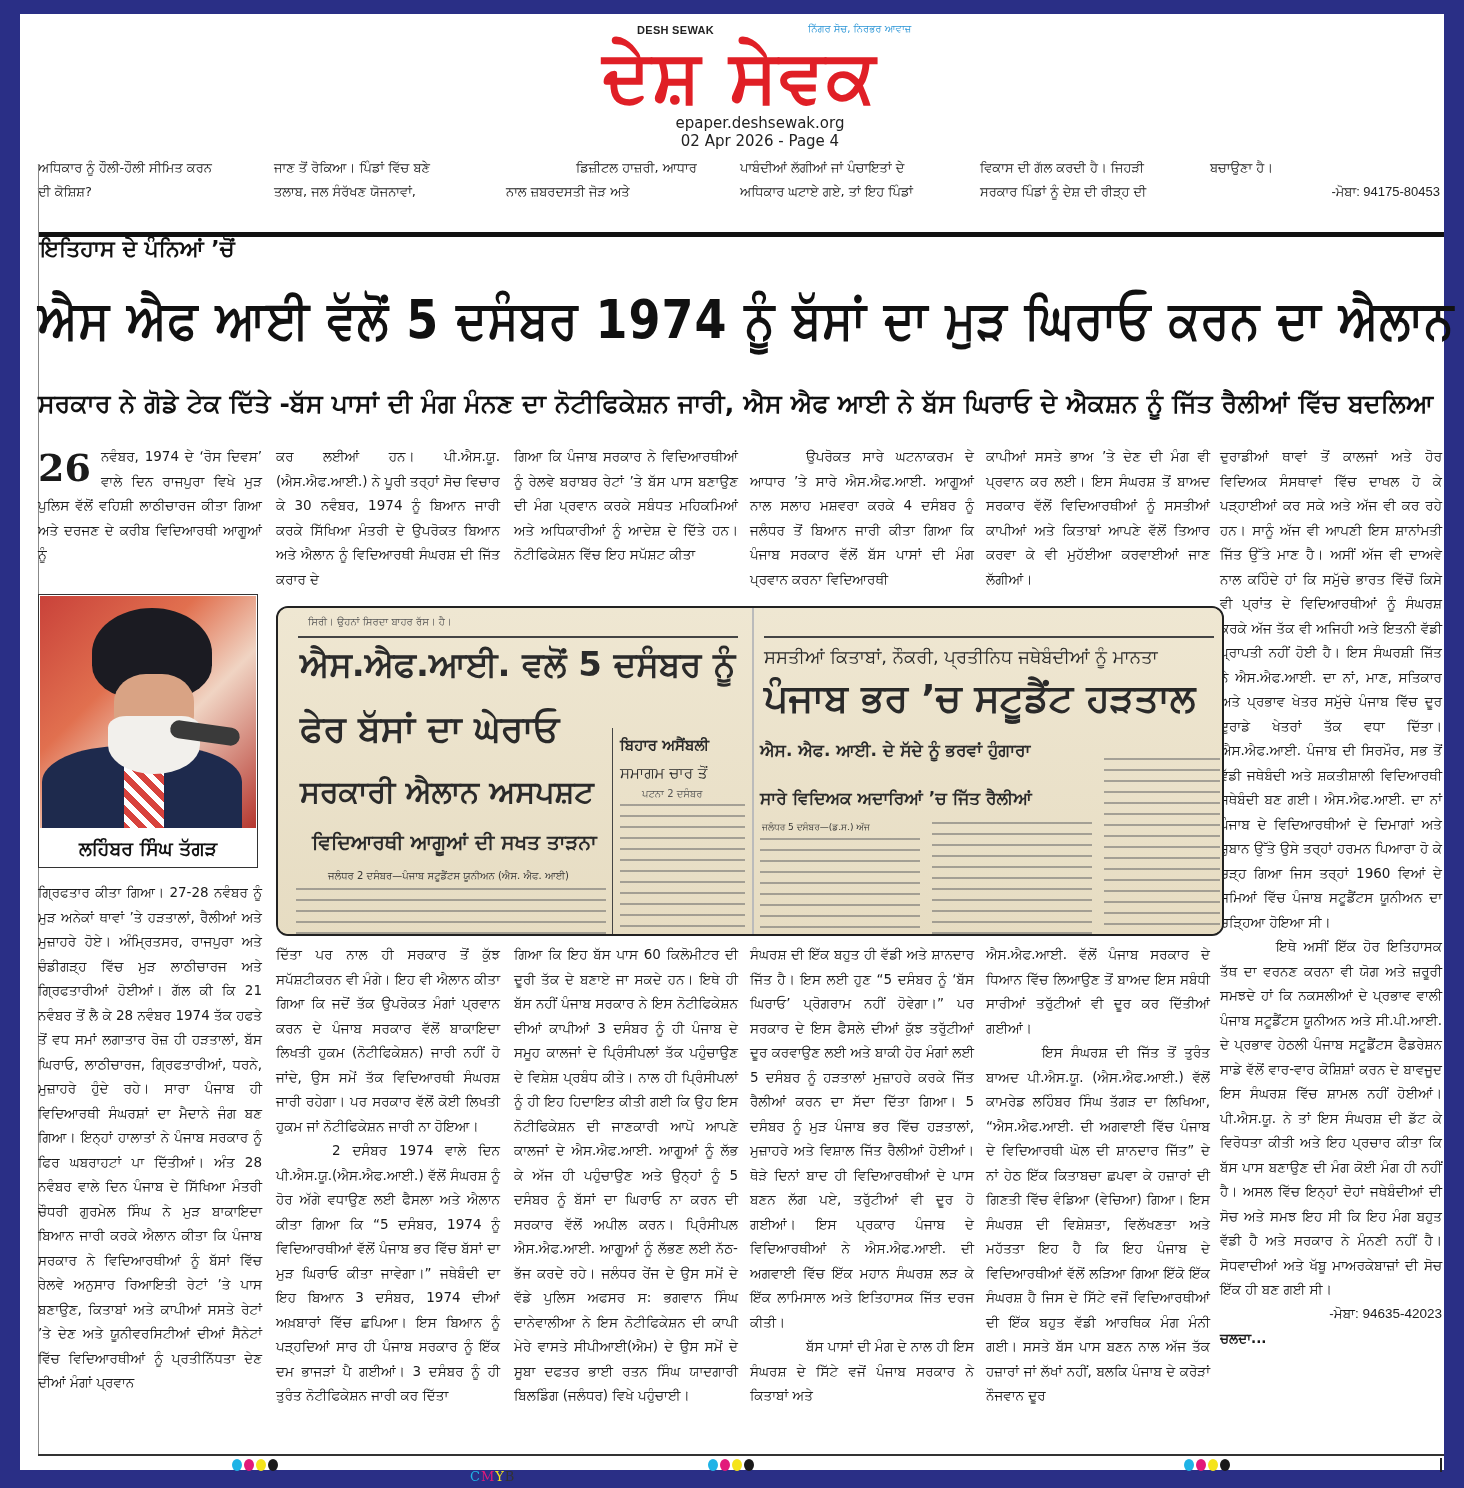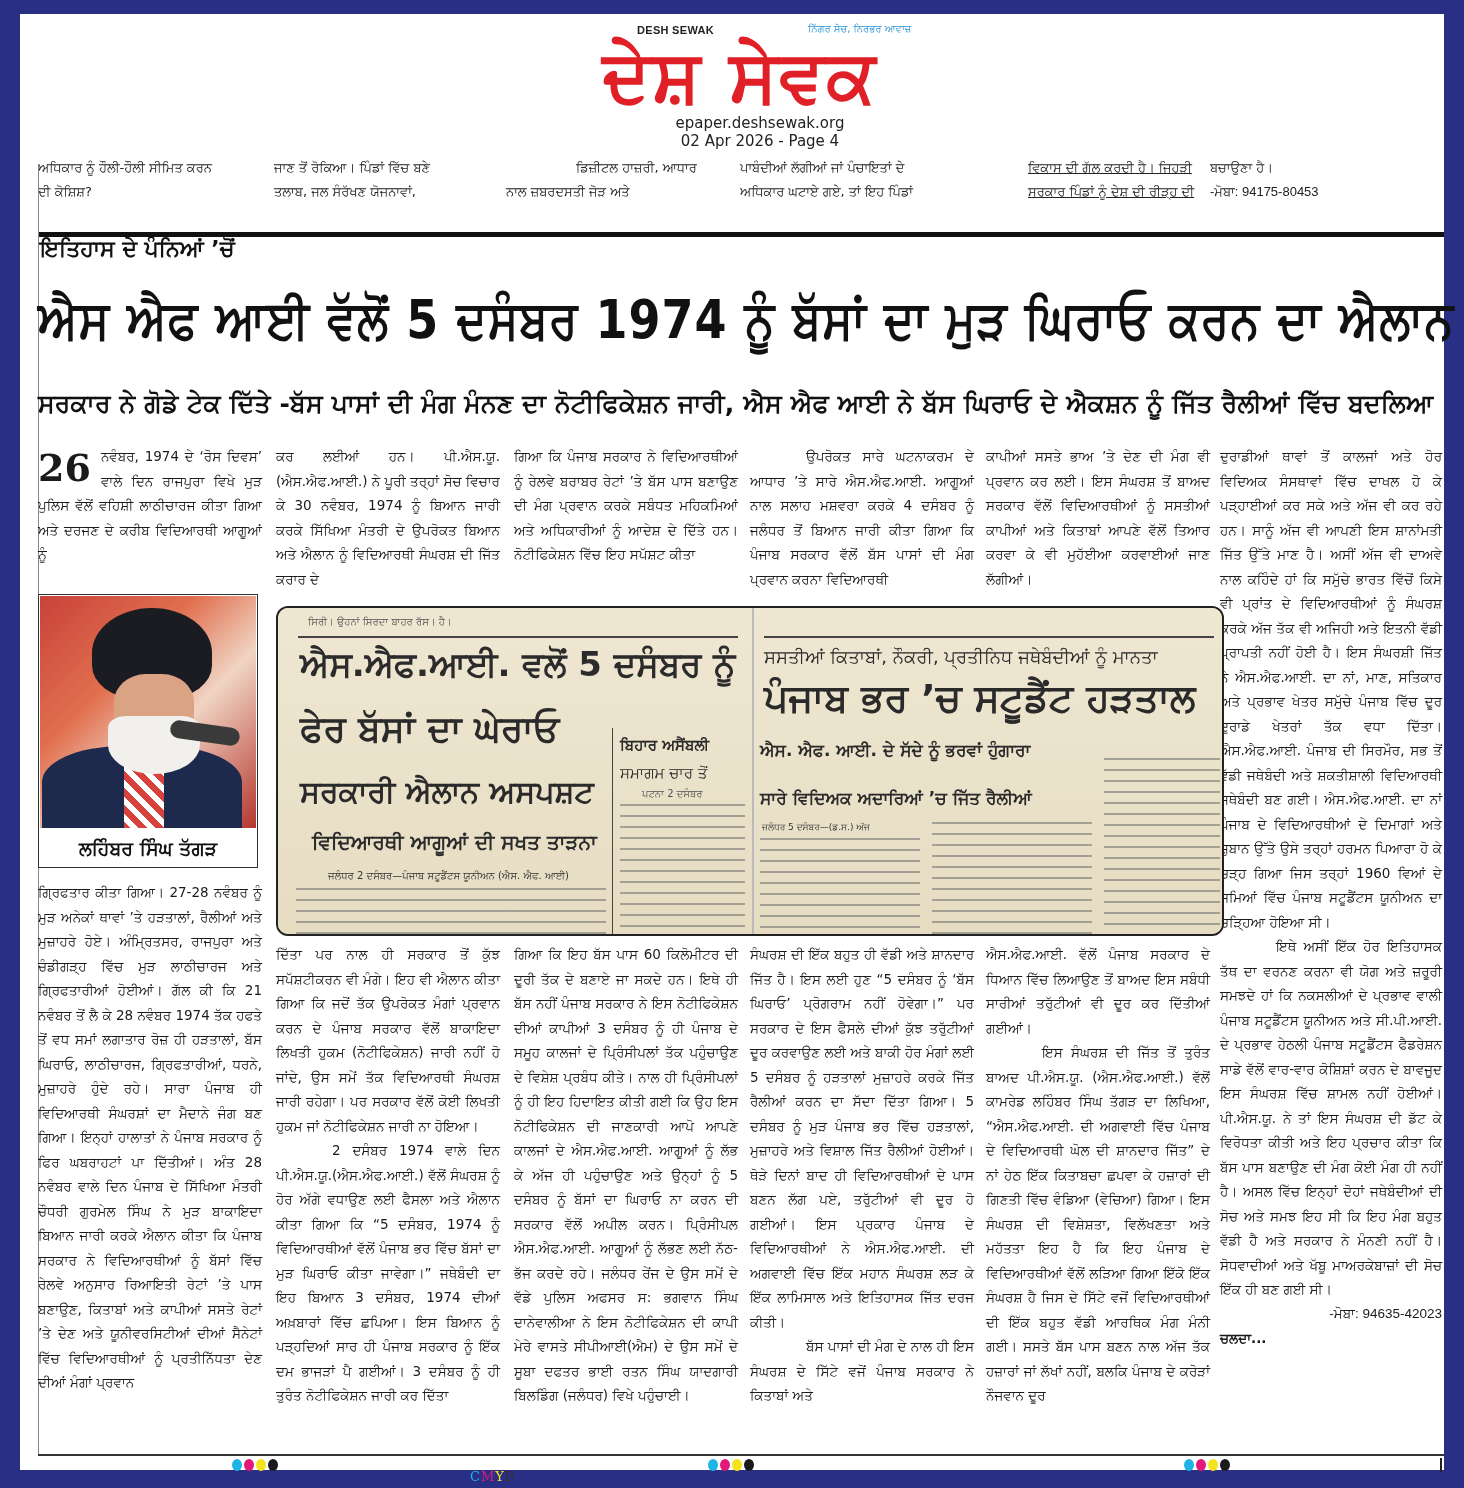--- a/index.html
+++ b/index.html
@@ -140,27 +140,27 @@
       <div>ਤਲਾਬ, ਜਲ ਸੰਰੱਖਣ ਯੋਜਨਾਵਾਂ,</div>
     </div>
     <div class="top-col" style="left:468px;">
       <div style="padding-left:70px">ਡਿਜ਼ੀਟਲ ਹਾਜ਼ਰੀ, ਆਧਾਰ</div>
       <div>ਨਾਲ ਜ਼ਬਰਦਸਤੀ ਜੋੜ ਅਤੇ</div>
     </div>
     <div class="top-col" style="left:702px;">
       <div>ਪਾਬੰਦੀਆਂ ਲੱਗੀਆਂ ਜਾਂ ਪੰਚਾਇਤਾਂ ਦੇ</div>
       <div>ਅਧਿਕਾਰ ਘਟਾਏ ਗਏ, ਤਾਂ ਇਹ ਪਿੰਡਾਂ</div>
     </div>
-    <div class="top-col" style="left:990px;text-decoration:underline;">
+    <div class="top-col" style="left:942px;">
       <div>ਵਿਕਾਸ ਦੀ ਗੱਲ ਕਰਦੀ ਹੈ। ਜਿਹੜੀ</div>
       <div>ਸਰਕਾਰ ਪਿੰਡਾਂ ਨੂੰ ਦੇਸ਼ ਦੀ ਰੀੜ੍ਹ ਦੀ</div>
     </div>
     <div class="top-col" style="left:1172px; width:230px;">
       <div>ਬਚਾਉਣਾ ਹੈ।</div>
-      <div style="text-align:left; font-family:'Liberation Sans',sans-serif;">-ਮੋਬਾ: 94175-80453</div>
+      <div style="text-align:right; font-family:'Liberation Sans',sans-serif;">-ਮੋਬਾ: 94175-80453</div>
     </div>
   </div>
   <div class="strip-rule"></div>
   <div class="left-rule"></div>
 
   <div class="kicker">ਇਤਿਹਾਸ ਦੇ ਪੰਨਿਆਂ ’ਚੋਂ</div>
   <div class="headline">ਐਸ ਐਫ ਆਈ ਵੱਲੋਂ 5 ਦਸੰਬਰ 1974 ਨੂੰ ਬੱਸਾਂ ਦਾ ਮੁੜ ਘਿਰਾਓ ਕਰਨ ਦਾ ਐਲਾਨ -(5)</div>
   <div class="subhead">ਸਰਕਾਰ ਨੇ ਗੋਡੇ ਟੇਕ ਦਿੱਤੇ -ਬੱਸ ਪਾਸਾਂ ਦੀ ਮੰਗ ਮੰਨਣ ਦਾ ਨੋਟੀਫਿਕੇਸ਼ਨ ਜਾਰੀ, ਐਸ ਐਫ ਆਈ ਨੇ ਬੱਸ ਘਿਰਾਓ ਦੇ ਐਕਸ਼ਨ ਨੂੰ ਜਿੱਤ ਰੈਲੀਆਂ ਵਿੱਚ ਬਦਲਿਆ</div>
 
   <div class="col" style="left:18px; top:430px;">

